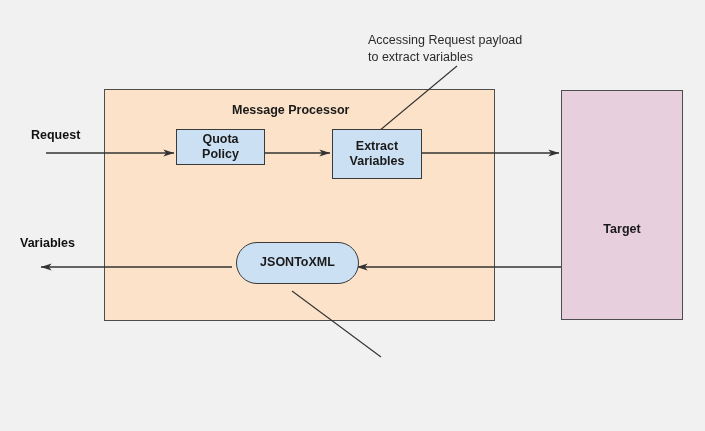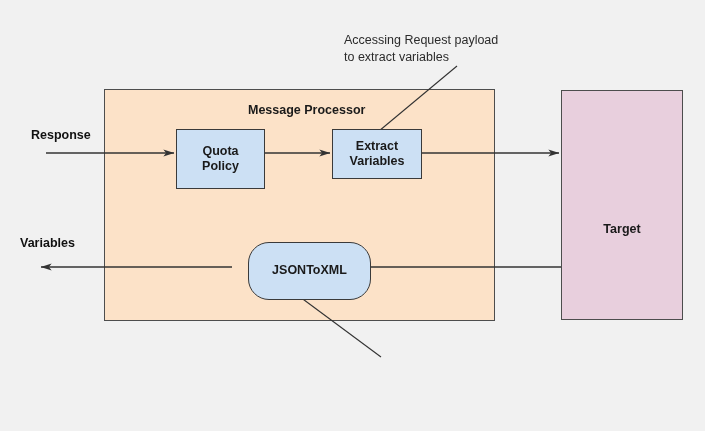--- a/index.html
+++ b/index.html
@@ -61,21 +61,21 @@
   #mp-box {
     position: absolute;
     left: 104px;
     top: 89px;
     width: 391px;
     height: 232px;
     background: #fce2c8;
     border: 1.4px solid #4d4d4d;
     box-sizing: border-box;
   }
-  #mp-title { left: 248px; top: 103px; }
+  #mp-title { left: 232px; top: 103px; }
 
   
   #target-box {
     position: absolute;
     left: 561px;
     top: 90px;
     width: 122px;
     height: 230px;
     background: #e8cfdd;
     border: 1.4px solid #4d4d4d;
@@ -85,30 +85,30 @@
     left: 561px; top: 90px; width: 122px; height: 279px;
     font-size: 12.5px;
   }
 
   
   .policy {
     background: #cce0f4;
     border: 1.4px solid #3a3a3a;
     font-size: 12.5px;
   }
-  #quota-box   { left: 176px; top: 129px; width: 89px;  height: 60px; }
+  #quota-box   { left: 176px; top: 129px; width: 89px;  height: 36px; }
   #extract-box { left: 332px; top: 129px; width: 90px;  height: 50px; }
-  #json-box    { left: 248px; top: 242px; width: 123px; height: 58px; border-radius: 21px; }
+  #json-box    { left: 236px; top: 242px; width: 123px; height: 42px; border-radius: 21px; }
 
   
   #request-label  { left: 31px; top: 128px; }
   #response-label { left: 20px; top: 236px; }
 
   
-  #ann-top    { left: 344px; top: 32px; }
+  #ann-top    { left: 368px; top: 32px; }
   #ann-bottom { left: 360px; top: 364px; }
 </style>
 </head>
 <body>
 
 <div id="canvas">
 
   <div id="mp-box"></div>
   <div class="container-title" id="mp-title">Message Processor</div>
 
@@ -135,19 +135,19 @@
     <line x1="457" y1="66" x2="379" y2="131" stroke="#333333" stroke-width="1.1"></line>
     <line x1="292" y1="291" x2="381" y2="357" stroke="#333333" stroke-width="1.1"></line>
   </svg>
 
   <div class="boxtext policy" id="quota-box">Quota
 Policy</div>
   <div class="boxtext policy" id="extract-box">Extract
 Variables</div>
   <div class="boxtext policy" id="json-box">JSONToXML</div>
 
-  <div class="edgelabel" id="request-label">Response</div>
+  <div class="edgelabel" id="request-label">Request</div>
   <div class="edgelabel" id="response-label">Variables</div>
 
   <div class="annotation" id="ann-top">Accessing Request payload
 to extract variables</div>
 
 </div>
 
 </body></html>

